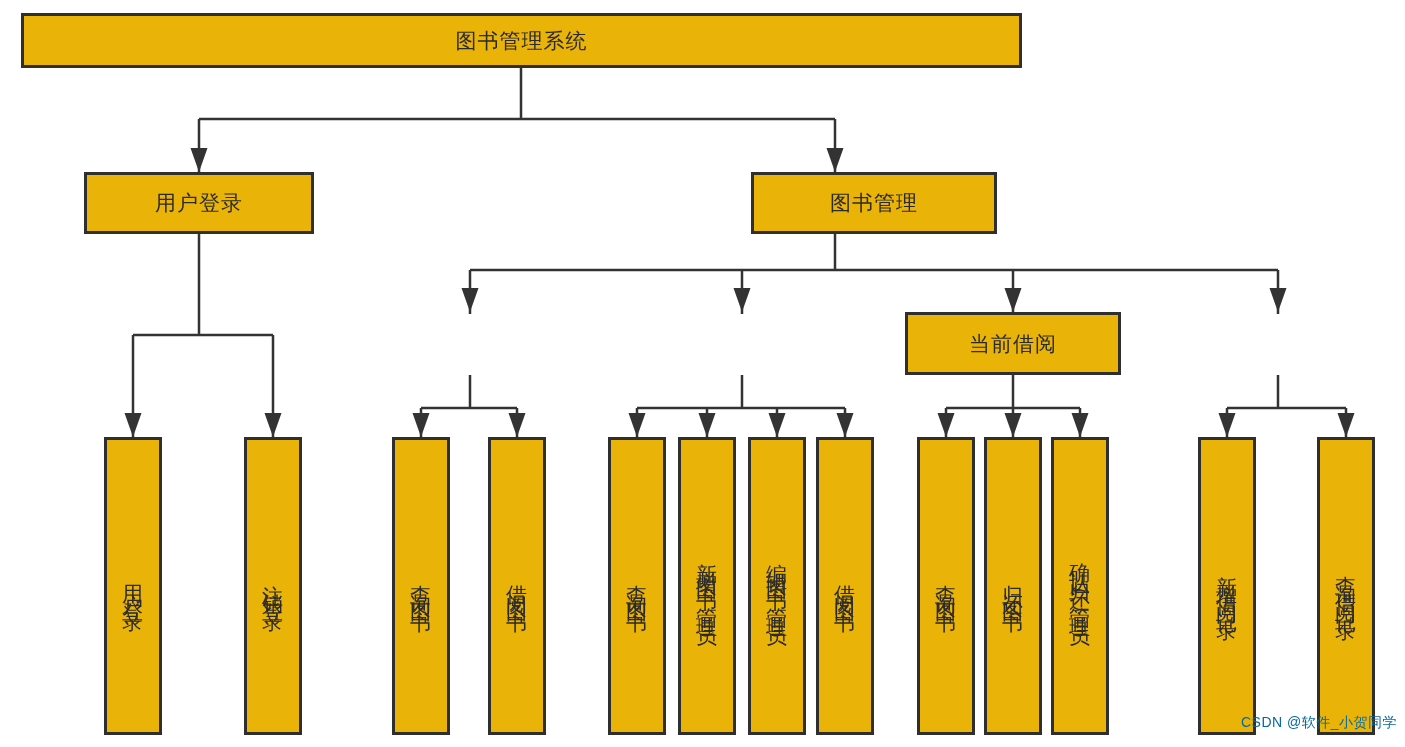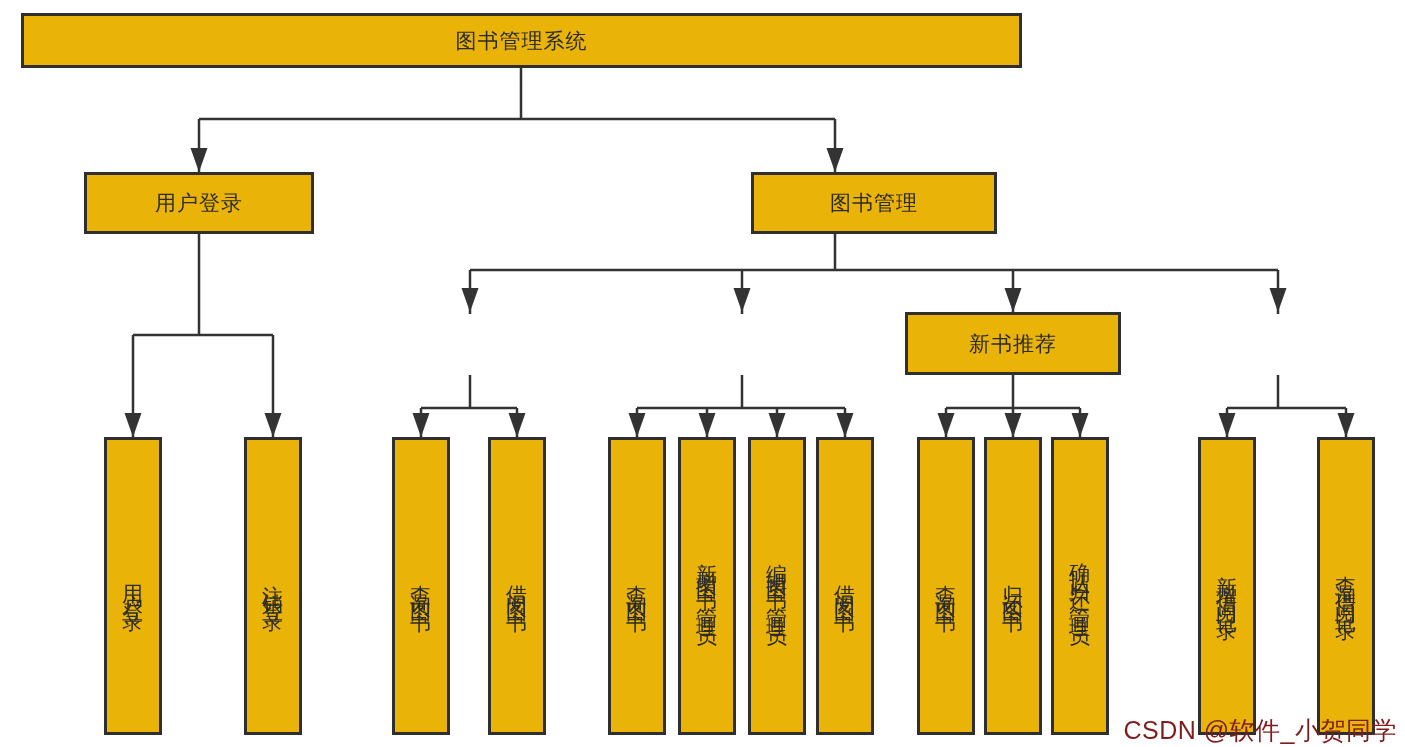--- a/index.html
+++ b/index.html
@@ -29,23 +29,23 @@
     text-orientation:mixed;
     font-size:21px;
     letter-spacing:9px;
     line-height:1;
     color:#2b2b2b;
     white-space:nowrap;
   }
   .watermark{
     position:absolute;
     top:714px;right:8px;
-    font-size:25px;
+    font-size:14px;
     letter-spacing:0.5px;
-    color:#7f1d1d;
+    color:#0369a1;
     z-index:5;
     white-space:nowrap;
   }
 </style>
 </head>
 <body>
 
 <div class="canvas">
 
   <svg class="wires" viewBox="0 0 1405 747" xmlns="http://www.w3.org/2000/svg">
@@ -103,21 +103,21 @@
   </div>
 
   <div class="node hbox" style="left:84px;top:172px;width:230px;height:62px;">
     <span>用户登录</span>
   </div>
   <div class="node hbox" style="left:751px;top:172px;width:246px;height:62px;">
     <span>图书管理</span>
   </div>
 
   <div class="node hbox" style="left:905px;top:312px;width:216px;height:63px;">
-    <span>新书推荐</span>
+    <span>当前借阅</span>
   </div>
 
   <div class="node vbox" style="left:104px;top:437px;width:58px;height:298px;">
     <span class="vtext">用户登录</span>
   </div>
   <div class="node vbox" style="left:244px;top:437px;width:58px;height:298px;">
     <span class="vtext">注销登录</span>
   </div>
 
   <div class="node vbox" style="left:392px;top:437px;width:58px;height:298px;">

